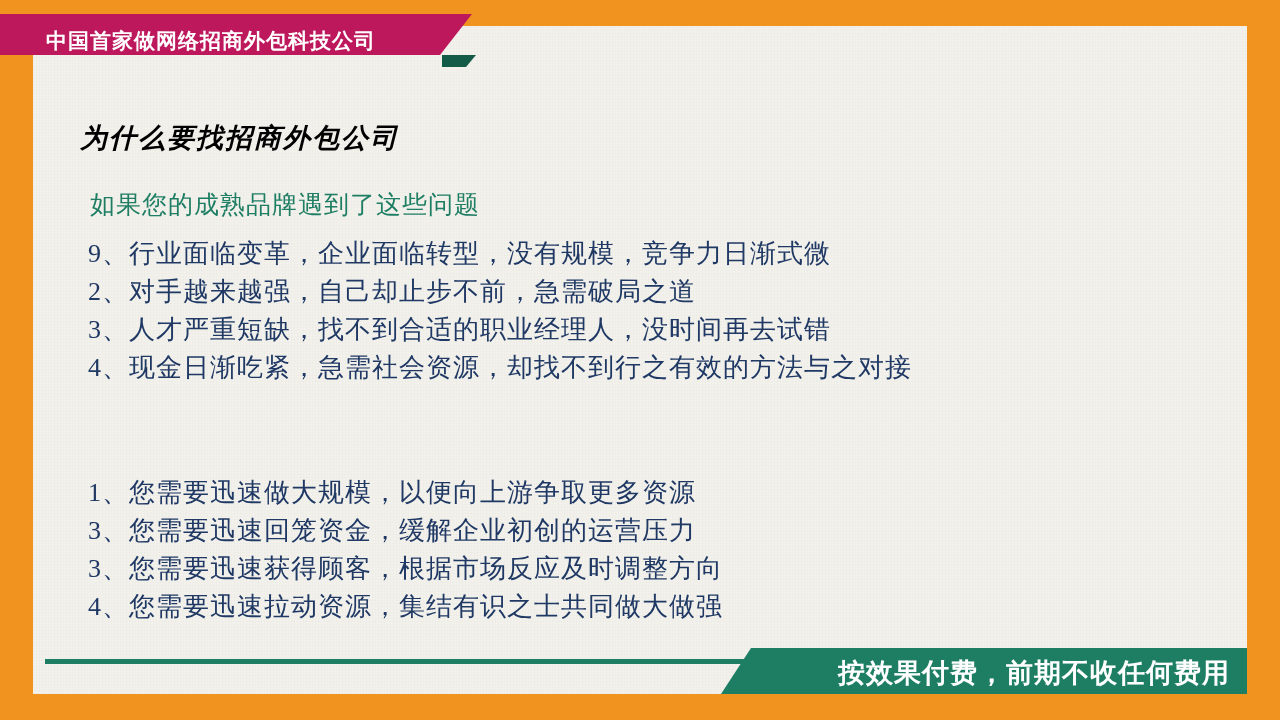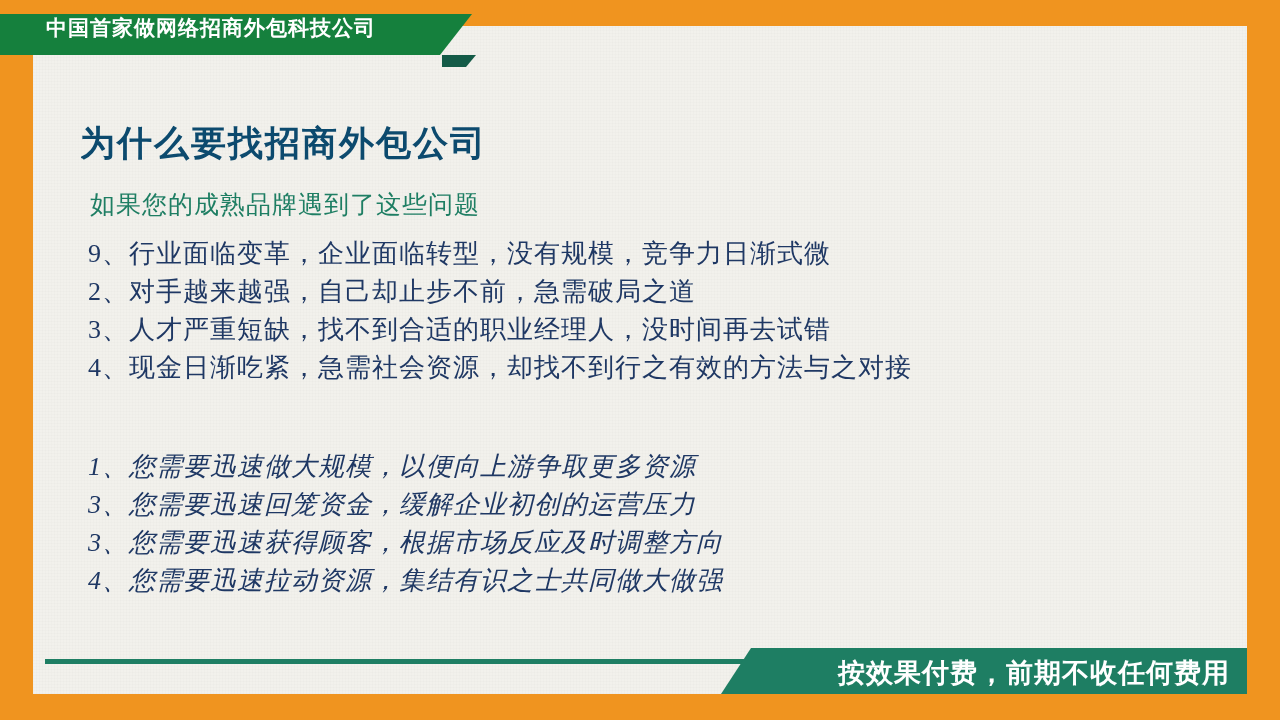--- a/index.html
+++ b/index.html
@@ -31,24 +31,24 @@
       repeating-linear-gradient(0deg, rgba(0,0,0,0.012) 0px, rgba(0,0,0,0.012) 1px, rgba(255,255,255,0) 1px, rgba(255,255,255,0) 3px),
       repeating-linear-gradient(90deg, rgba(0,0,0,0.012) 0px, rgba(0,0,0,0.012) 1px, rgba(255,255,255,0) 1px, rgba(255,255,255,0) 3px);
   }
   
   .ribbon {
     position: absolute;
     left: 0px;
     top: 14px;
     height: 41px;
     width: 472px;
-    background: #15803d;
+    background: #be185d;
     clip-path: polygon(0 0, 472px 0, 440px 41px, 0 41px);
     display: flex;
-    align-items: flex-start;
+    align-items: flex-end;
   }
   .ribbon-text {
     color: #FFFFFF;
     font-size: 21px;
     font-weight: bold;
     letter-spacing: 1px;
     margin-left: 46px;
     white-space: nowrap;
   }
   .ribbon-tail {
@@ -58,24 +58,25 @@
     width: 34px;
     height: 12px;
     background: #145B47;
     clip-path: polygon(0 0, 34px 0, 24px 12px, 0 12px);
   }
   
   .main-title {
     position: absolute;
     left: 80px;
     top: 120px;
-    font-size: 35px;
+    font-size: 27px;
     font-weight: bold;
-    color: #0c4a6e;
+    color: #000000;
     letter-spacing: 2px;
+    font-style: italic;
   }
   
   .section-head {
     position: absolute;
     font-size: 25px;
     font-weight: normal;
     color: #1E7E63;
     letter-spacing: 1px;
   }
   .sec1 { left: 90px; top: 188px; }
@@ -85,21 +86,21 @@
   .list {
     position: absolute;
     left: 88px;
     color: #1F3864;
     font-family: "Liberation Serif", serif;
     font-size: 26px;
     line-height: 38px;
     letter-spacing: 1px;
   }
   .list1 { top: 235px; }
-  .list2 { top: 448px; font-style: italic; }
+  .list2 { top: 474px; }
   .list-item { white-space: nowrap; }
 
   
   .bottom-bar {
     position: absolute;
     left: 33px;
     top: 648px;
     width: 1214px;
     height: 46px;
     background: #1E7E63;

